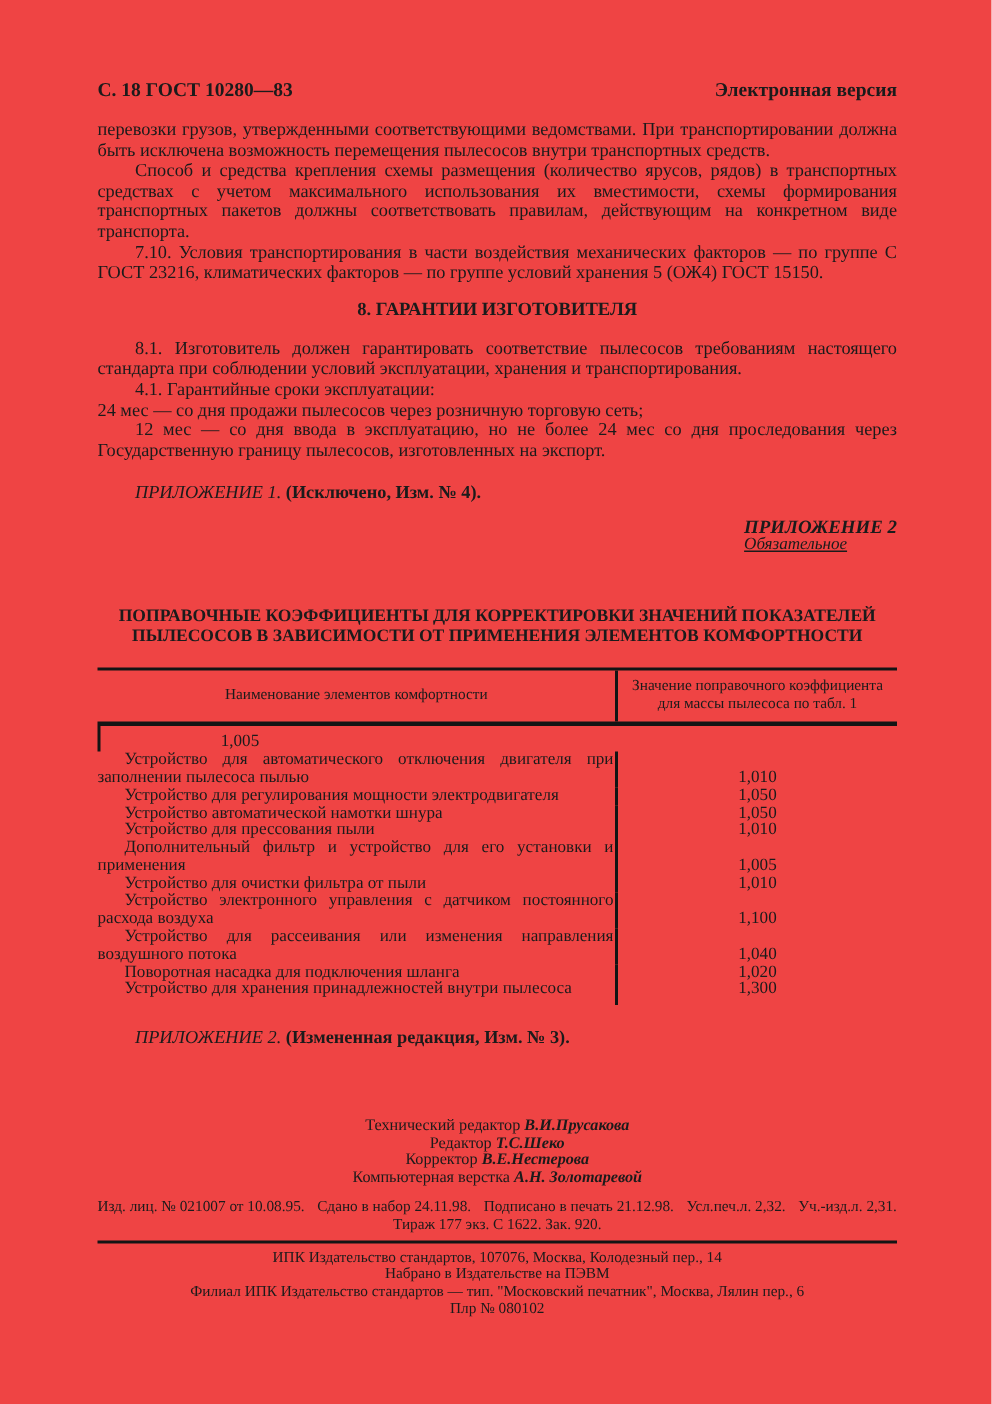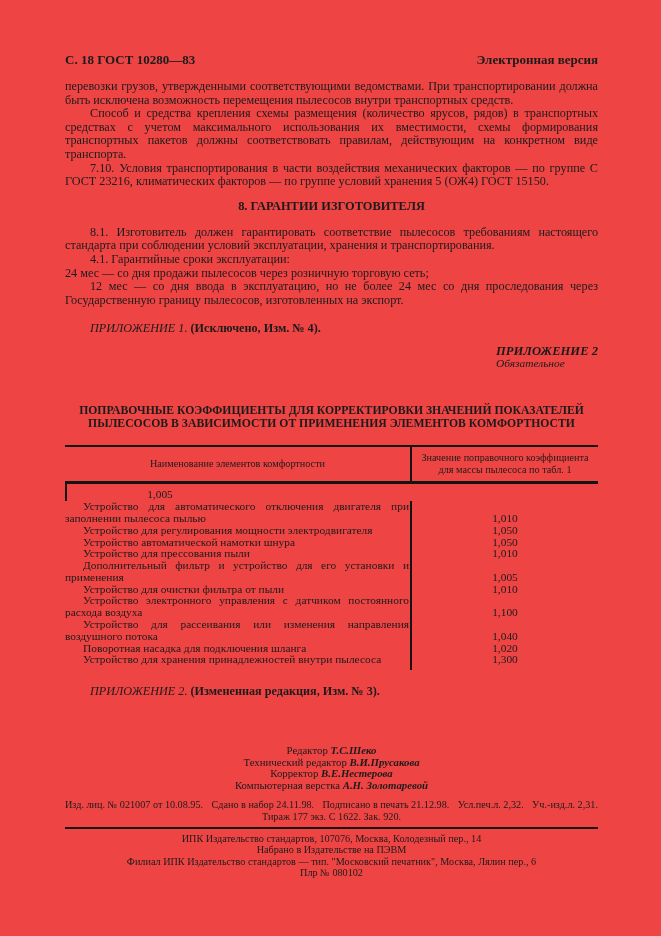--- a/index.html
+++ b/index.html
@@ -19,21 +19,21 @@
 
   .h8 { text-align:center; font-weight:bold; font-size:12.4px; margin:10px 0 12px 0; }
 
   .annex1 { margin-top:14px; text-indent:25px; font-size:12.2px; }
   .annex1 .lbl { font-style:italic; }
   .annex1 .note { font-weight:bold; }
 
   .annex2wrap { text-align:right; margin-top:9px; }
   .annex2inner { display:inline-block; text-align:left; }
   .annex2lbl { font-weight:bold; font-style:italic; font-size:12.6px; line-height:13px; }
-  .annex2sub { font-style:italic; font-size:11.4px; line-height:11.5px; }
+  .annex2sub { font-style:italic; font-size:11.4px; line-height:11.5px;text-decoration:underline; }
 
   .tbltitle { text-align:center; font-weight:bold; font-size:11.7px; line-height:13px; margin-top:33px; }
 
   
   .tbl { margin-top:15px; border-top:2px solid #141414; }
   .tblhead { display:flex; border-bottom:3px solid #141414; align-items:stretch; }
   .th1 { width:345px; box-sizing:border-box; display:flex; align-items:center; justify-content:center;
          font-size:10.2px; line-height:12px; padding:4px 10px; text-align:center; }
   .th2 { width:188px; box-sizing:border-box; border-left:2.5px solid #141414;
          font-size:10.2px; line-height:12px; text-align:center;
@@ -159,26 +159,26 @@
     </div>
   </div>
 
   <div class="annexnote">
     <span class="lbl">ПРИЛОЖЕНИЕ 2.</span>
     <span class="note">(Измененная редакция, Изм. № 3).</span>
   </div>
 
   <div class="credits">
     <div class="credit">
+      <span>Технический редактор</span>
+      <span class="name">В.И.Прусакова</span>
+    </div>
+    <div class="credit">
       <span>Редактор</span>
       <span class="name">Т.С.Шеко</span>
-    </div>
-    <div class="credit">
-      <span>Технический редактор</span>
-      <span class="name">В.И.Прусакова</span>
     </div>
     <div class="credit">
       <span>Корректор</span>
       <span class="name">В.Е.Нестерова</span>
     </div>
     <div class="credit">
       <span>Компьютерная верстка</span>
       <span class="name">А.Н. Золотаревой</span>
     </div>
   </div>

